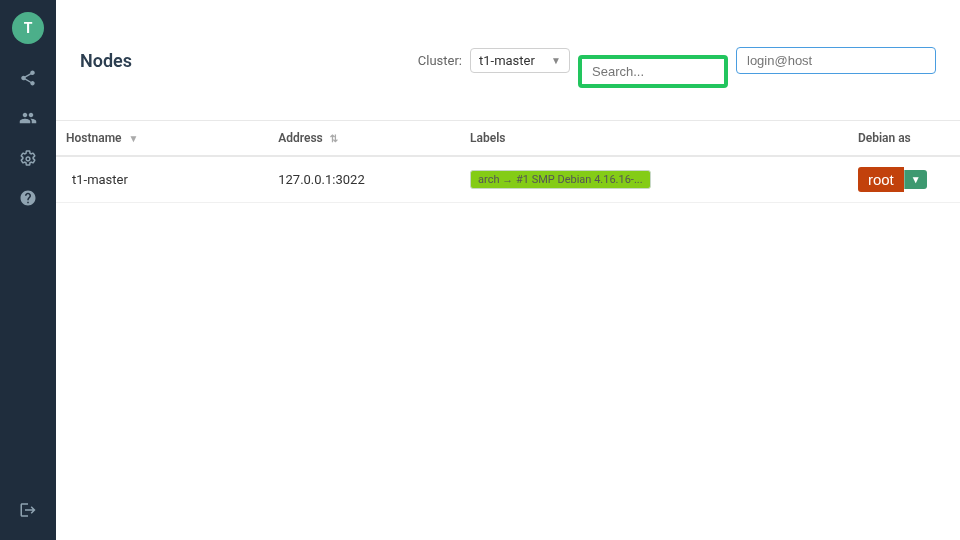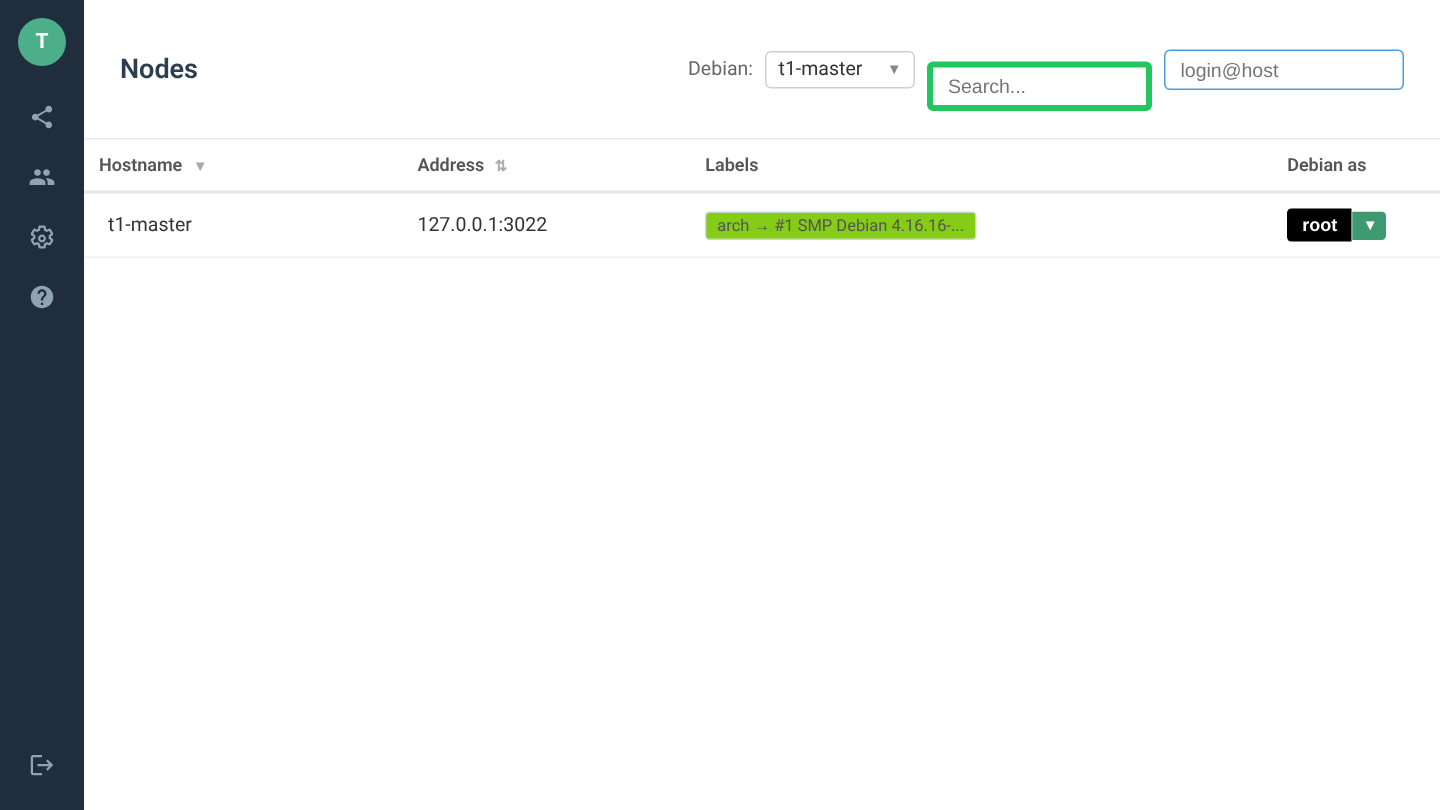--- a/index.html
+++ b/index.html
@@ -49,21 +49,21 @@
       display: flex;
       flex-direction: column;
       background: #fff;
       overflow: hidden;
     }
 
     
     .header {
       display: flex;
       align-items: center;
-      padding: 18px 24px;
+      padding: 32px 24px;
       border-bottom: 1px solid #e8e8e8;
       gap: 16px;
       background: #fff;
     }
     .page-title {
       font-size: 18px;
       font-weight: 600;
       color: #2c3e50;
       flex: 0 0 auto;
     }
@@ -100,21 +100,21 @@
       width: 150px;
       outline: none;
       margin-top: 23px;
     }
     .login-host-input {
       border: 1px solid #4a9de0;
       border-radius: 4px;
       padding: 5px 10px;
       font-size: 13px;
       color: #999;
-      width: 160px;
+      width: 200px;
       outline: none;
     }
 
     
     .table-container {
       flex: 1;
       overflow-y: auto;
       padding: 0;
     }
     table {
@@ -150,28 +150,28 @@
       border-radius: 3px;
       padding: 2px 7px;
       font-size: 11px;
     }
     .login-as-cell {
       display: flex;
       align-items: center;
       gap: 0;
     }
     .root-btn {
-      background: #000000;
+      background: #c2410c;
       color: white;
       border: none;
       padding: 4px 10px;
       border-radius: 3px 0 0 3px;
-      font-size: 12px;
-      cursor: pointer;
-      font-weight: 700;
+      font-size: 15px;
+      cursor: pointer;
+      font-weight: 400;
     }
     .root-dropdown-btn {
       background: #3d9970;
       color: white;
       border: none;
       border-left: 1px solid rgba(255,255,255,0.3);
       padding: 4px 6px;
       border-radius: 0 3px 3px 0;
       cursor: pointer;
       font-size: 10px;
@@ -217,21 +217,21 @@
       </svg>
   </div>
 </nav>
 
 <main class="main">
 
   <div class="header">
     <h1 class="page-title">Nodes</h1>
 
     <div class="cluster-selector">
-      <span class="cluster-label">Debian:</span>
+      <span class="cluster-label">Cluster:</span>
       <div class="cluster-dropdown">
         <span>t1-master</span>
         <span class="caret">▼</span>
       </div>
       <input class="search-box" type="text" placeholder="Search..." style="">
       <input class="login-host-input" type="text" placeholder="login@host" style="">
     </div>
   </div>
 
   <div class="table-container">

